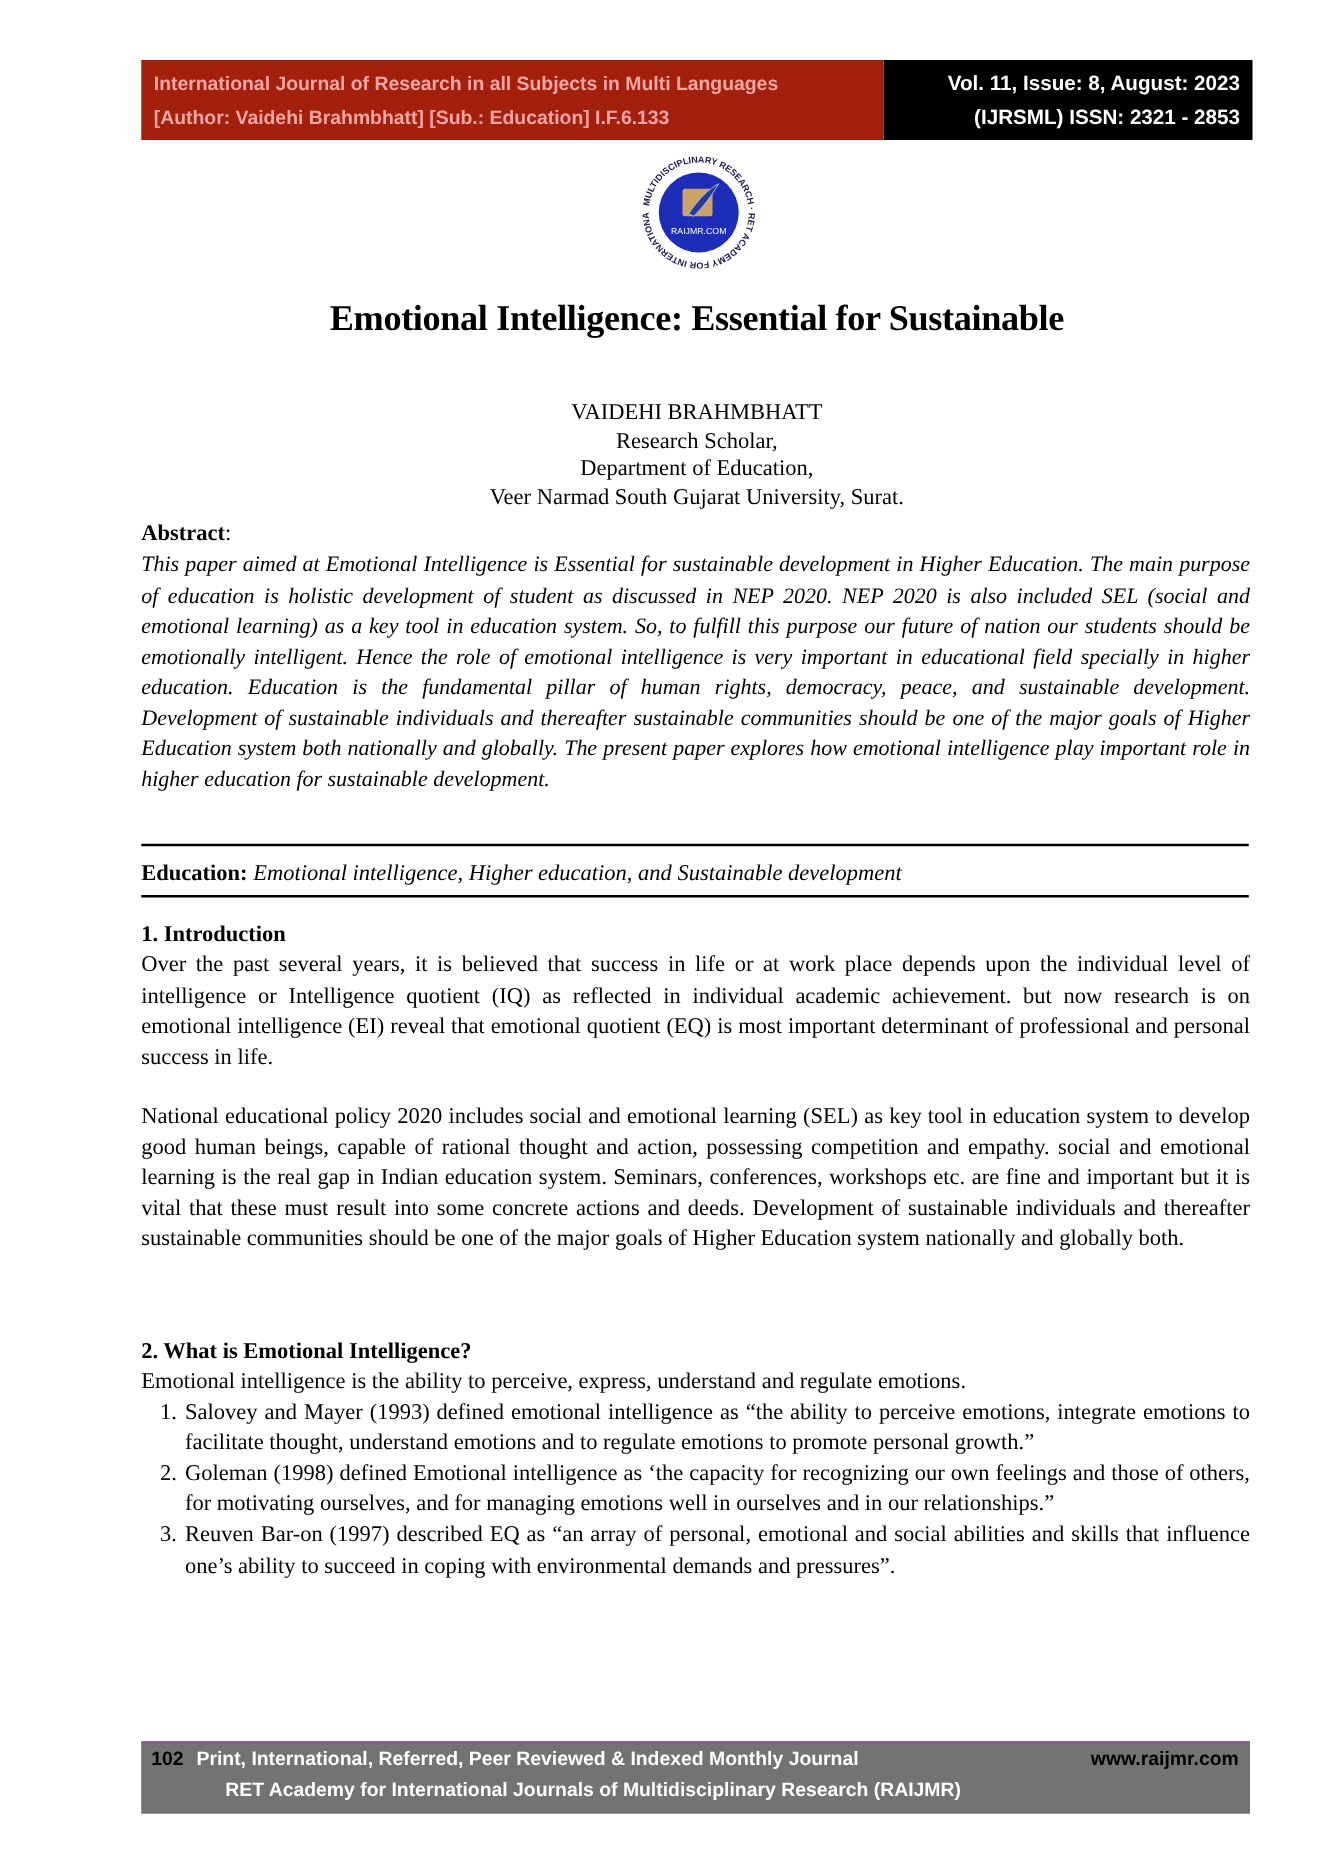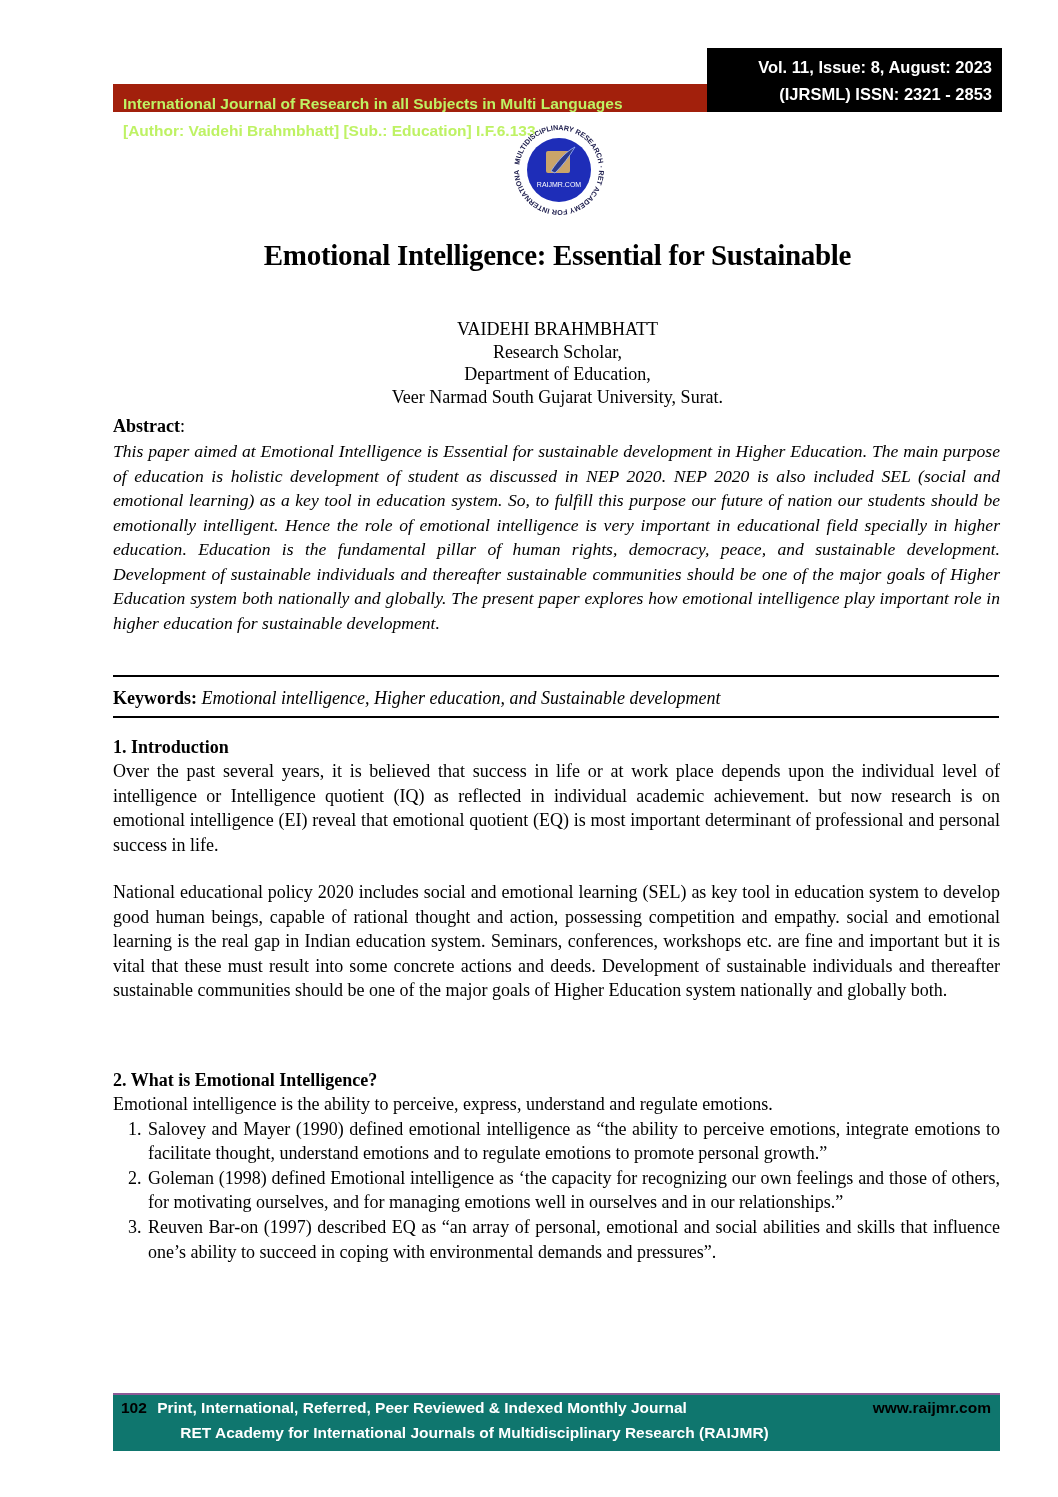--- a/index.html
+++ b/index.html
@@ -1,21 +1,21 @@
 <!DOCTYPE html>
 <html><head>
   <meta charset="utf-8">
   <style>
     html, body { margin: 0; padding: 0; background: #ffffff; }
     body { width: 1058px; height: 1497px; position: relative; overflow: hidden;
            font-family: "Liberation Serif", "DejaVu Serif", serif; color: #000; }
 
     .header { position: absolute; left: 113px; top: 48px; width: 889px; height: 64px; display: flex; }
-    .header-left { width: 594px; background: #A2200C; color: #bef264; padding: 6px 16px 0 10px; box-sizing: border-box;
-                   font-family: "Liberation Sans", "DejaVu Sans", sans-serif; font-weight: bold; font-size: 15.5px; line-height: 27px; margin-top: 36px; }
+    .header-left { width: 594px; background: #A2200C; color: #fca5a5; padding: 6px 16px 0 10px; box-sizing: border-box;
+                   font-family: "Liberation Sans", "DejaVu Sans", sans-serif; font-weight: bold; font-size: 15.5px; line-height: 27px; }
     .header-right { flex: 1; background: #000; color: #fff; padding: 6px 10px 0 12px; box-sizing: border-box; text-align: right;
                     font-family: "Liberation Sans", "DejaVu Sans", sans-serif; font-weight: bold; font-size: 16.5px; line-height: 27px; }
     .header span { display: block; white-space: nowrap; }
 
     .logo { position: absolute; left: 511px; top: 125px; width: 96px; height: 90px; }
 
     .title { position: absolute; left: 113px; top: 238px; width: 889px; text-align: center;
              font-weight: bold; font-size: 29px; line-height: 35px; letter-spacing: -0.3px; }
     .author-block { position: absolute; left: 113px; top: 318px; width: 889px; text-align: center;
                     font-size: 18px; line-height: 22.5px; }
@@ -33,21 +33,21 @@
 
     .sec { position: absolute; left: 113px; width: 887px; font-size: 18px; line-height: 24.6px; text-align: justify; }
     .sec h2 { font-size: 18px; font-weight: bold; margin: 0; line-height: 24px; }
     .sec p { margin: 0; }
     .intro { top: 735px; }
     .policy { top: 880px; }
     .whatis { top: 1068px; }
     .whatis ol { margin: 0; padding-left: 33px; }
     .whatis li { padding-left: 2px; }
 
-    .footer { position: absolute; left: 113px; top: 1393px; width: 887px; height: 58px; background: #0f766e;
+    .footer { position: absolute; left: 113px; top: 1393px; width: 887px; height: 58px; background: #737373;
               border-top: 2px solid #8E5A97; box-sizing: border-box;
               font-family: "Liberation Sans", "DejaVu Sans", sans-serif; font-weight: bold; font-size: 15.5px; }
     .footer-row1 { position: absolute; left: 8px; top: 4px; width: 870px; display: flex; justify-content: space-between; white-space: nowrap; }
     .footer-row1 .pg { color: #000; margin-right: 6px; }
     .footer-row1 .txt { color: #fff; }
     .footer-row1 .url { color: #000; margin-left: 28px; }
     .footer-row2 { position: absolute; left: 0; top: 29px; width: 723px; text-align: center; color: #fff; white-space: nowrap; }
   </style>
 </head>
 <body>
@@ -88,39 +88,39 @@
   <div>Research Scholar,</div>
   <div>Department of Education,</div>
   <div>Veer Narmad South Gujarat University, Surat.</div>
 </div>
 
 <div class="abstract-head"><span>Abstract</span><span style="font-weight:normal">:</span></div>
 <div class="abstract-body">This paper aimed at Emotional Intelligence is Essential for sustainable development in Higher Education. The main purpose of education is holistic development of student as discussed in NEP 2020. NEP  2020 is also included SEL (social and emotional learning) as a key tool in education system. So, to fulfill this purpose our future of nation our students should be emotionally intelligent. Hence the role of emotional intelligence is very important in educational field specially in higher education. Education is the fundamental pillar of human rights, democracy, peace, and sustainable development. Development of sustainable individuals and thereafter sustainable communities should be one of the major goals of Higher Education system both nationally and globally. The present paper explores how emotional intelligence play important role in higher education for sustainable development.</div>
 
 <div class="rule rule1"></div>
 <div class="keywords">
-  <b>Keywords:</b>
+  <b>Education:</b>
   <i>Emotional intelligence, Higher education, and Sustainable development</i>
 </div>
 <div class="rule rule2"></div>
 
 <div class="sec intro">
   <h2>1. Introduction</h2>
   <p>Over the past several years, it is believed that success in life or at work place depends upon the individual level of intelligence or Intelligence quotient (IQ) as reflected in individual academic achievement. but now research is on emotional intelligence (EI) reveal that emotional quotient (EQ) is most important determinant of professional and personal success in life.</p>
 </div>
 
 <div class="sec policy">
   <p>National educational policy 2020 includes social and emotional learning (SEL) as key tool in education system to develop good human beings, capable of rational thought and action, possessing competition and empathy. social and emotional learning is the real gap in Indian education system.  Seminars, conferences, workshops etc. are fine and important but it is vital that these must result into some concrete actions and deeds. Development of sustainable individuals and thereafter sustainable communities should be one of the major goals of Higher Education system nationally and globally both.</p>
 </div>
 
 <div class="sec whatis">
   <h2>2. What is Emotional Intelligence?</h2>
   <p style="text-align:left">Emotional intelligence is the ability to perceive, express, understand and regulate emotions.</p>
   <ol>
-    <li>Salovey and Mayer (1990) defined emotional intelligence as “the ability to perceive emotions, integrate emotions to facilitate thought, understand emotions and to regulate emotions to promote personal growth.”</li>
+    <li>Salovey and Mayer (1993) defined emotional intelligence as “the ability to perceive emotions, integrate emotions to facilitate thought, understand emotions and to regulate emotions to promote personal growth.”</li>
     <li>Goleman (1998) defined Emotional intelligence as ‘the capacity for recognizing our own feelings and those of others, for motivating ourselves, and for managing emotions well in ourselves and in our relationships.”</li>
     <li>Reuven Bar-on (1997) described EQ as “an array of personal, emotional and social abilities and skills that influence one’s ability to succeed in coping with environmental demands and pressures”.</li>
   </ol>
 </div>
 
 <div class="footer">
   <div class="footer-row1">
     <span>
       <span class="pg">102</span>
       <span class="txt">Print, International, Referred, Peer Reviewed &amp; Indexed Monthly Journal</span>

